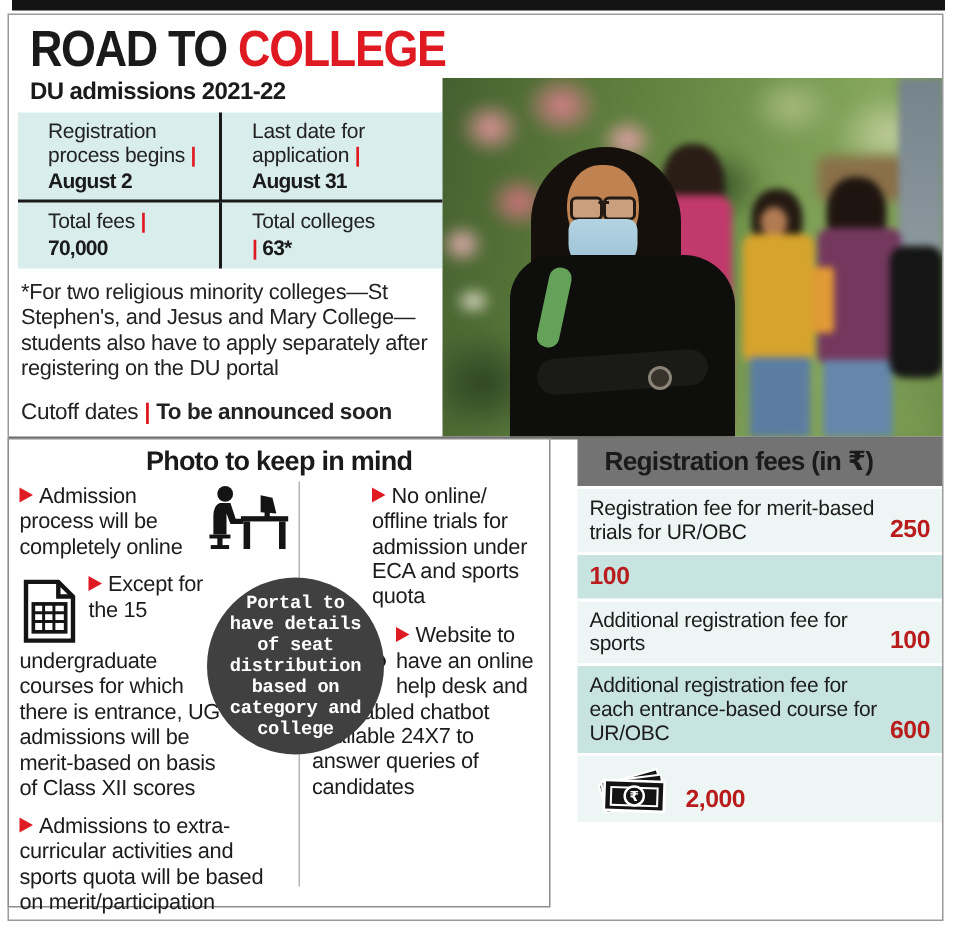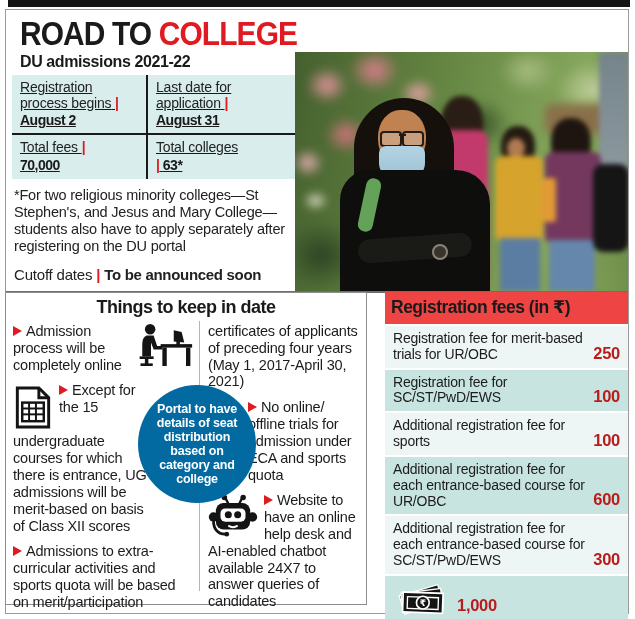--- a/index.html
+++ b/index.html
@@ -9,21 +9,21 @@
   .top-rule{left:8px;top:0;width:622px;height:7px;background:#141414;}
   .frame{left:5px;top:9px;width:622px;height:603px;border:1px solid #9a9a9a;background:#fff;}
   .section-divider{left:6px;top:291px;width:622px;height:2px;background:#6e6e6e;}
   
   .title{left:20px;top:14px;font-size:34px;font-weight:800;letter-spacing:-1px;white-space:nowrap;transform:scaleX(.88);transform-origin:0 0;}
   .title .red{color:#e01a22;}
   .credit{right:12px;top:37px;font-size:14px;font-weight:700;color:#2b2b2b;margin-top:45px;}
   .subtitle{left:20px;top:53px;font-size:16px;font-weight:700;letter-spacing:-0.4px;}
   
   .stats{left:12px;top:75px;width:283px;height:104px;background:#d8edec;display:grid;grid-template-columns:136px 1fr;grid-template-rows:60px 1fr;}
-  .cell{padding:5px 8px 3px 8px;text-decoration:underline;}
+  .cell{padding:5px 8px 3px 20px;}
   .cell.bb{border-bottom:2px solid #1a1a1a;}
   .cell.br{border-right:2px solid #1a1a1a;}
   .slabel{font-size:14px;line-height:1.12;color:#222;}
   .sval{font-size:14px;font-weight:700;letter-spacing:-0.5px;margin-top:1px;}
   .pipe{color:#e01a22;font-weight:700;}
   
   .note{left:14px;top:187px;width:280px;font-size:14.5px;line-height:1.18;color:#222;}
   .cutoff{left:14px;top:266px;font-size:15px;color:#222;}
   .cutoff b{letter-spacing:-0.3px;}
   
@@ -78,24 +78,24 @@
   .things-title{position:absolute;left:0;top:4px;width:100%;text-align:center;font-size:18px;font-weight:700;letter-spacing:-0.5px;}
   .tdivider{position:absolute;left:193px;top:28px;width:1px;height:270px;background:#b5b5b5;}
   .tcol1{position:absolute;left:7px;top:30px;width:180px;}
   .tcol2{position:absolute;left:202px;top:30px;width:153px;}
   .titem{font-size:14.5px;line-height:1.16;margin-bottom:9px;color:#1c1c1c;}
   .tri{display:inline-block;width:0;height:0;border-left:9px solid #e01a22;border-top:5px solid transparent;border-bottom:5px solid transparent;margin-right:4px;}
   .icon-right{float:right;margin:0 0 2px 4px;}
   .icon-left{float:left;margin:2px 6px 2px 0;}
   .narrow-r{margin-right:46px;}
   .indent-l{margin-left:40px;}
-  .badge{position:absolute;left:132px;top:92px;width:118px;height:118px;background:#0369a1;border-radius:50%;z-index:6;display:flex;align-items:center;justify-content:center;text-align:center;color:#fff;font-weight:700;font-size:12.5px;line-height:1.12;padding:8px;box-sizing:border-box;letter-spacing:-0.2px;}
+  .badge{position:absolute;left:132px;top:92px;width:118px;height:118px;background:#404040;border-radius:50%;z-index:6;display:flex;align-items:center;justify-content:center;text-align:center;color:#fff;font-weight:700;font-size:12.5px;line-height:1.12;padding:8px;box-sizing:border-box;letter-spacing:-0.2px;font-family:Liberation Mono, monospace;}
   
   .fees{left:385px;top:292px;width:243px;}
-  .fees-title{background:#ef4444;font-size:17.5px;font-weight:700;padding:5px 8px 6px 6px;letter-spacing:-0.5px;margin-bottom:2px;}
+  .fees-title{background:#737373;font-size:17.5px;font-weight:700;padding:5px 8px 6px 18px;letter-spacing:-0.5px;margin-bottom:2px;}
   .frow{display:flex;align-items:flex-end;padding:5px 8px;margin-bottom:2px;gap:6px;}
   .frow:nth-of-type(odd){background:#c7e4e1;}
   .frow:nth-of-type(even){background:#edf6f5;}
   .flabel{flex:1;font-size:14px;line-height:1.13;color:#1c1c1c;}
   .famount{font-size:16.5px;font-weight:700;color:#b91c1c;letter-spacing:-0.3px;}
   .money{margin:-2px 2px -4px 0;}
   svg{display:block;}
   .clearfix::after{content:"";display:block;clear:both;}
 </style>
 </head>
@@ -167,21 +167,21 @@
     <div class="ph w-body"></div>
     <div class="ph w-strap"></div>
     <div class="ph w-arm"></div>
     <div class="ph w-watch"></div>
   </div>
 </div>
 
 <div class="abs section-divider"></div>
 
 <div class="abs things">
-  <div class="things-title">Things to keep in date</div>
+  <div class="things-title">Photo to keep in mind</div>
   <div class="tdivider"></div>
 
   <div class="tcol1">
     <div class="titem clearfix">
       <span class="icon-right">
         <svg width="56" height="44" viewBox="0 0 64 50" fill="#141414">
           <circle cx="15" cy="7" r="6"></circle>
           <path d="M11 14 h8 l4 12 h6 v4 h-10 l-3 -8 v16 h-10 v-14 q0 -8 5 -10 z"></path>
           <rect x="3" y="38" width="16" height="3"></rect>
             <rect x="9" y="40" width="4" height="7"></rect>
@@ -208,23 +208,20 @@
         </svg>
       </span>
       <span class="tri"></span><span>Except for the 15 undergraduate courses for which there is entrance, UG admissions will be merit-based on basis of Class XII scores</span>
     </div>
     <div class="titem">
       <span class="tri"></span><span>Admissions to extra-curricular activities and sports quota will be based on merit/participation</span>
     </div>
   </div>
 
   <div class="tcol2">
-    <div class="titem">
-      <span>certificates of applicants of preceding four years (May 1, 2017-April 30, 2021)</span>
-    </div>
     <div class="titem indent-l">
       <span class="tri"></span><span>No online/ offline trials for admission under ECA and sports quota</span>
     </div>
     <div class="titem clearfix">
       <span class="icon-left">
         <svg width="50" height="46" viewBox="0 0 64 58">
           <line x1="22" y1="4" x2="26" y2="12" stroke="#141414" stroke-width="3"></line>
           <line x1="44" y1="4" x2="40" y2="12" stroke="#141414" stroke-width="3"></line>
           <circle cx="21" cy="4" r="3.5" fill="#141414"></circle>
             <circle cx="45" cy="4" r="3.5" fill="#141414"></circle>
@@ -246,41 +243,36 @@
   <div class="badge">Portal to have details of seat distribution based on category and college</div>
 </div>
 
 <div class="abs fees">
   <div class="fees-title">Registration fees (in ₹)</div>
   <div class="frow">
     <div class="flabel">Registration fee for merit-based trials for UR/OBC</div>
     <div class="famount">250</div>
   </div>
   <div class="frow">
-    <div class="flabel">Registration fee for SC/ST/PwD/EWS</div>
     <div class="famount">100</div>
   </div>
   <div class="frow">
     <div class="flabel">Additional registration fee for sports</div>
     <div class="famount">100</div>
   </div>
   <div class="frow">
     <div class="flabel">Additional registration fee for each entrance-based course for UR/OBC</div>
     <div class="famount">600</div>
-  </div>
-  <div class="frow">
-    <div class="flabel">Additional registration fee for each entrance-based course for SC/ST/PwD/EWS</div>
-    <div class="famount">300</div>
   </div>
   <div class="frow">
     <span class="money">
       <svg width="56" height="40" viewBox="0 0 60 44">
         <rect x="8" y="12" width="44" height="21" fill="#141414" stroke="#fff" stroke-width="1.5" transform="rotate(-16 30 22)"></rect>
         <rect x="9" y="13" width="44" height="21" fill="#141414" stroke="#fff" stroke-width="1.5" transform="rotate(-7 31 23)"></rect>
         <rect x="10" y="15" width="44" height="22" fill="#141414" stroke="#fff" stroke-width="2" transform="rotate(2 32 26)"></rect>
         <rect x="15" y="20" width="34" height="13" fill="none" stroke="#fff" stroke-width="1.5" transform="rotate(2 32 26)"></rect>
         <circle cx="32" cy="26" r="7" fill="#141414" stroke="#fff" stroke-width="1.8"></circle>
         <text x="32" y="30" font-size="10" font-weight="bold" fill="#fff" text-anchor="middle" font-family="DejaVu Sans, sans-serif">₹</text>
       </svg>
     </span>
-    <div class="famount">1,000</div>
+    <div class="famount">2,000</div>
   </div>
 </div>
 
 </body></html>

